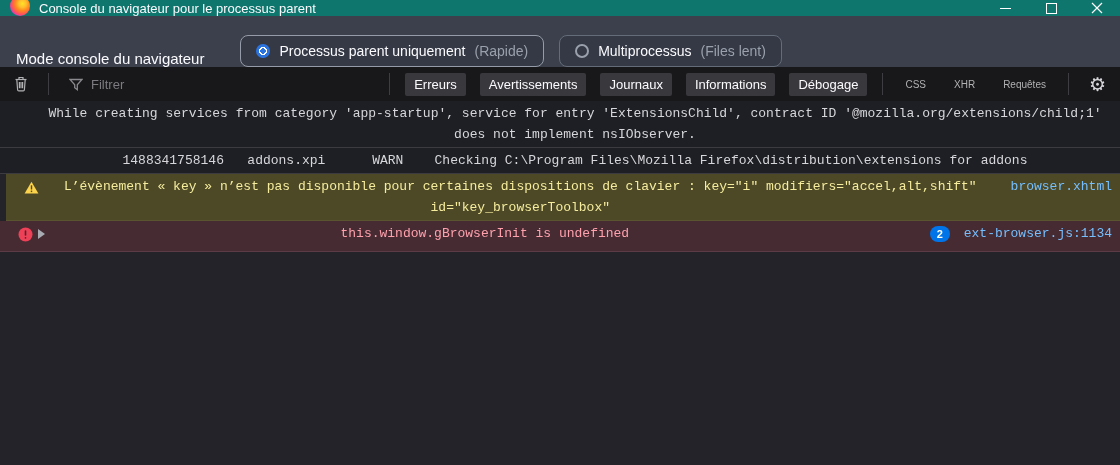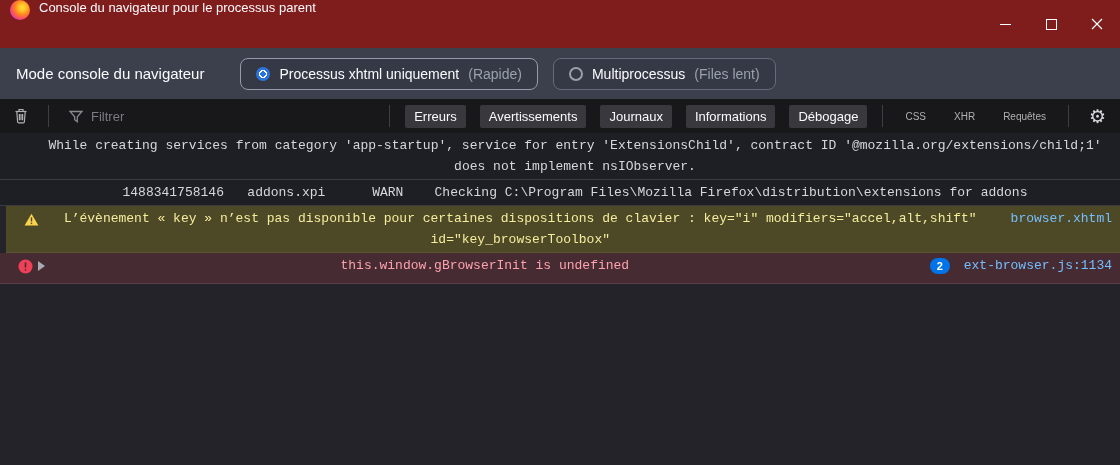--- a/index.html
+++ b/index.html
@@ -1,30 +1,30 @@
 <!DOCTYPE html>
 <html><head>
 <meta charset="utf-8">
 <style>
   html,body{margin:0;padding:0;width:1120px;height:465px;overflow:hidden;}
   body{font-family:"Liberation Sans",sans-serif;background:#232329;-webkit-font-smoothing:antialiased;}
   .window{width:1120px;height:465px;display:flex;flex-direction:column;}
 
   
-  .titlebar{height:48px;flex:none;background:#7f1d1d;display:flex;align-items:flex-start;padding-left:10px;}
+  .titlebar{height:16px;flex:none;background:#0f766e;display:flex;align-items:flex-end;padding-left:10px;}
   .ff-icon{width:20px;height:20px;flex:none;border-radius:50%;margin-right:9px;
     background:radial-gradient(circle at 62% 38%, #ffe226 0%, #ffbd2e 22%, #ff8a1e 40%, #ff4f5e 62%, #c03bdf 80%, #6f3ad6 100%);}
   .title-text{font-size:13px;color:#fbfbfe;}
   .win-controls{margin-left:auto;display:flex;height:100%;}
   .win-btn{width:46px;height:100%;display:flex;align-items:center;justify-content:center;}
   .glyph-min{width:11px;height:1px;background:#ffffff;}
   .glyph-max{width:9px;height:9px;border:1px solid #ffffff;}
 
   
-  .modebar{height:51px;flex:none;background:#3c404d;display:flex;align-items:center;padding:0 16px;}
+  .modebar{height:51px;flex:none;background:#3c404d;display:flex;align-items:flex-end;padding:0 16px;}
   .mode-label{font-size:15px;color:#fbfbfe;margin-right:36px;white-space:nowrap;}
   .mode-option{display:flex;align-items:center;gap:9px;border:1px solid #959ba9;border-radius:8px;
     padding:7px 15px;background:rgba(10,12,18,0.14);font-size:14px;color:#fbfbfe;margin-right:15px;cursor:default;white-space:nowrap;}
   .mode-option.unselected{border-color:#646b79;}
   .hint{color:#9aa0ac;}
   .radio{width:14px;height:14px;flex:none;border-radius:50%;}
   .radio.checked{background:radial-gradient(circle,#2b74e0 0 2.6px,#ffffff 2.6px 4.2px,#2b74e0 4.2px 7px);}
   .radio.unchecked{width:10px;height:10px;border:2px solid #9aa0ac;background:transparent;}
 
   
@@ -73,21 +73,21 @@
             <path d="M1 1 L11 11 M11 1 L1 11" stroke="#ffffff" stroke-width="1.2"></path>
           </svg>
       </div>
     </div>
   </div>
 
   <div class="modebar">
     <span class="mode-label">Mode console du navigateur</span>
     <div class="mode-option">
       <span class="radio checked"></span>
-      <span>Processus xhtml uniquement</span>
+      <span>Processus parent uniquement</span>
       <span class="hint">(Rapide)</span>
     </div>
     <div class="mode-option unselected">
       <span class="radio unchecked"></span>
       <span>Multiprocessus</span>
       <span class="hint">(Files lent)</span>
     </div>
   </div>
 
   <div class="toolbar">

